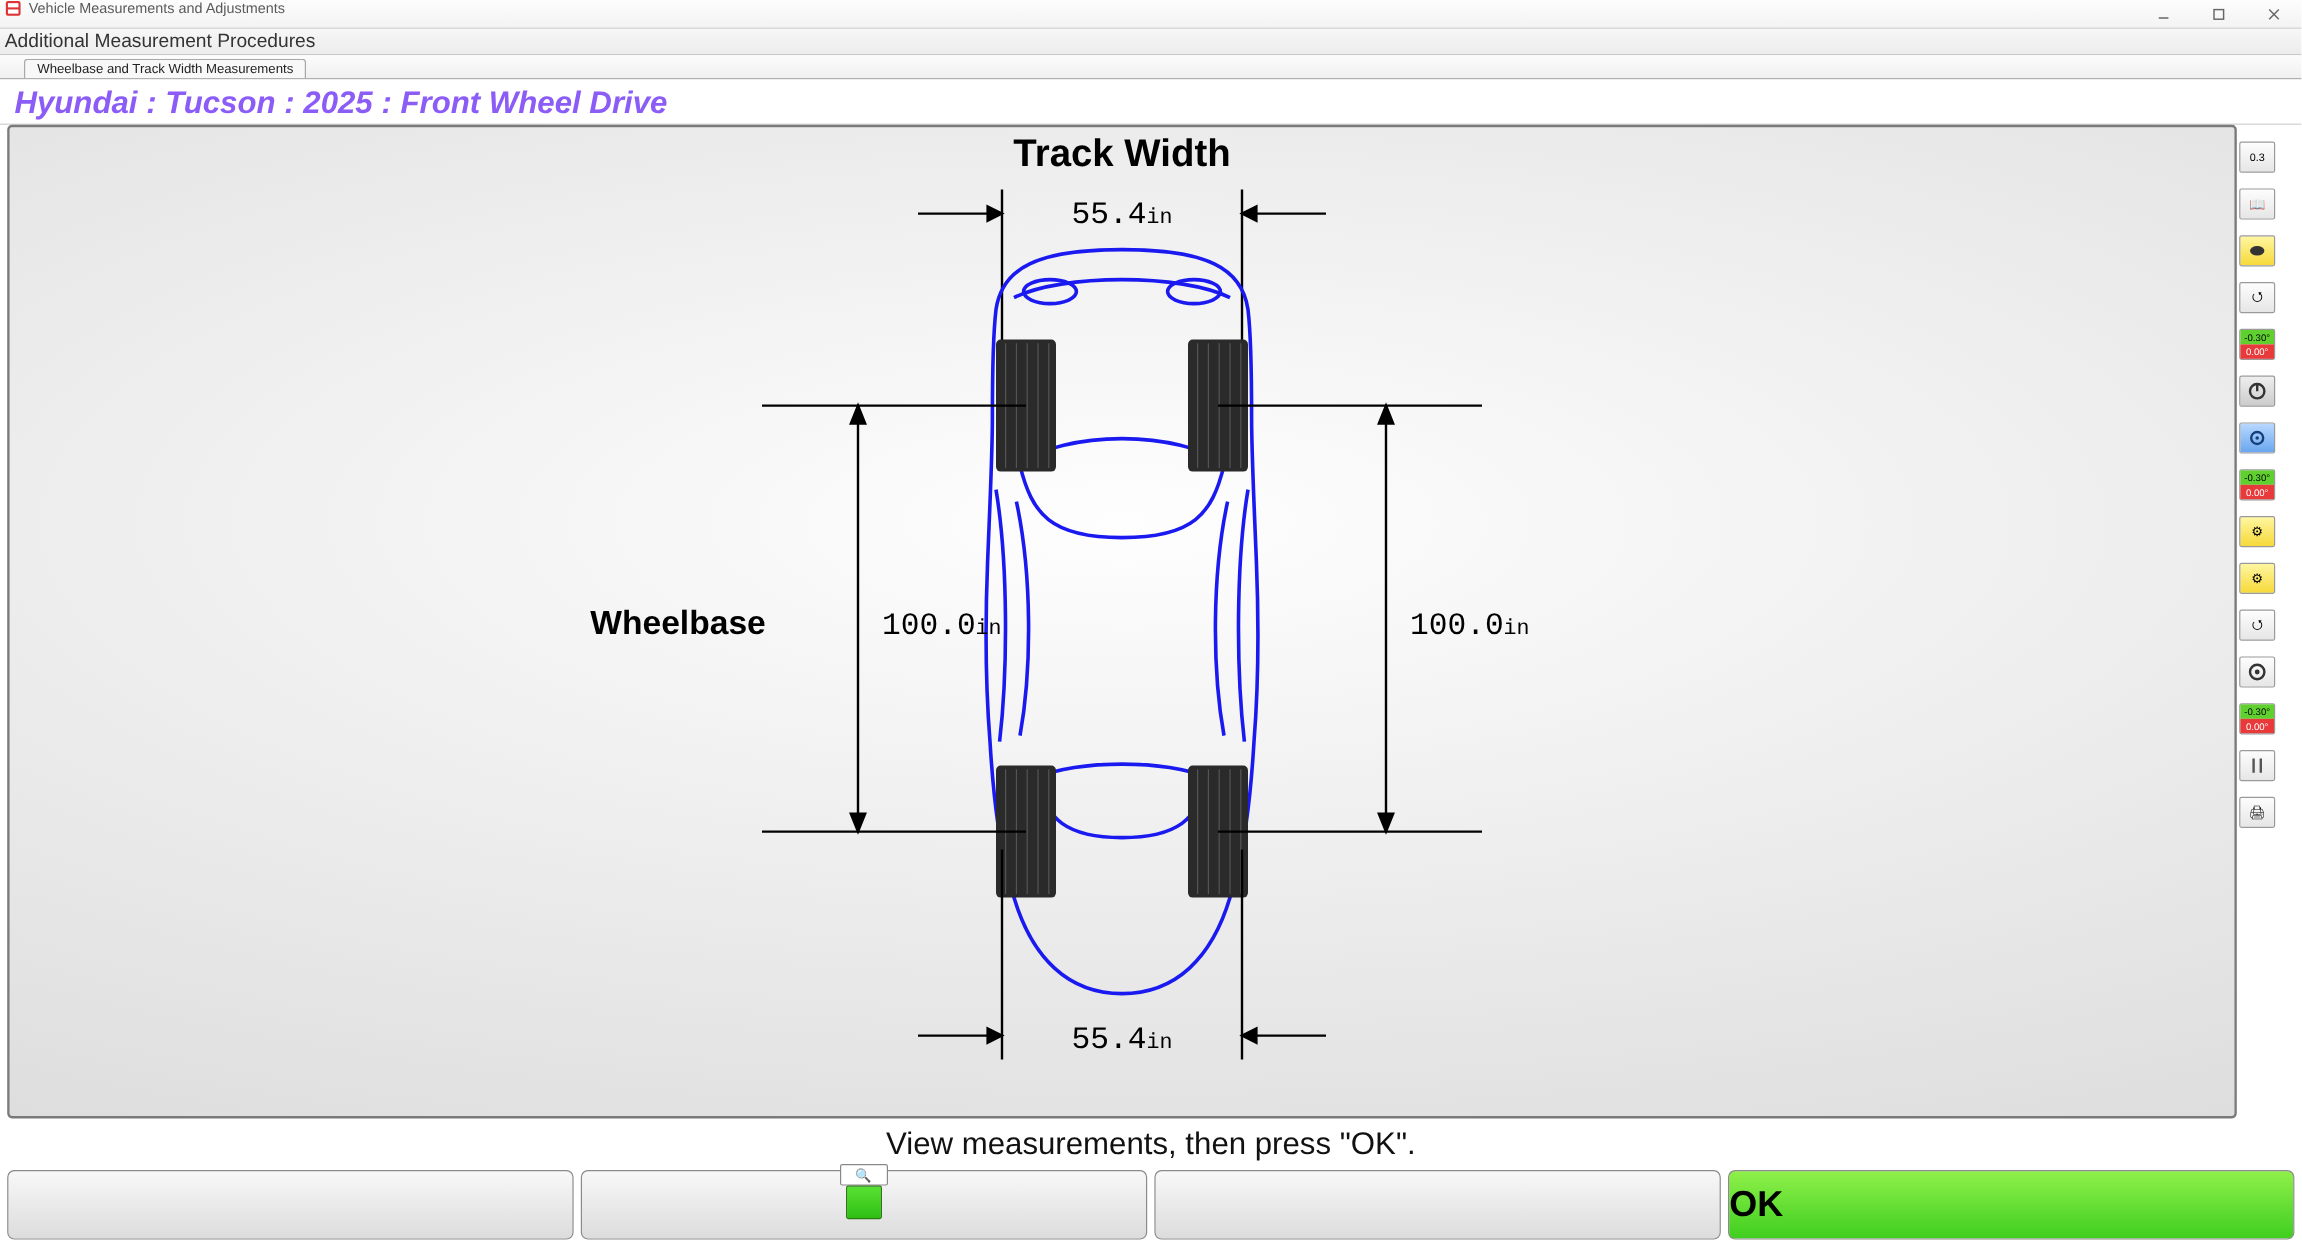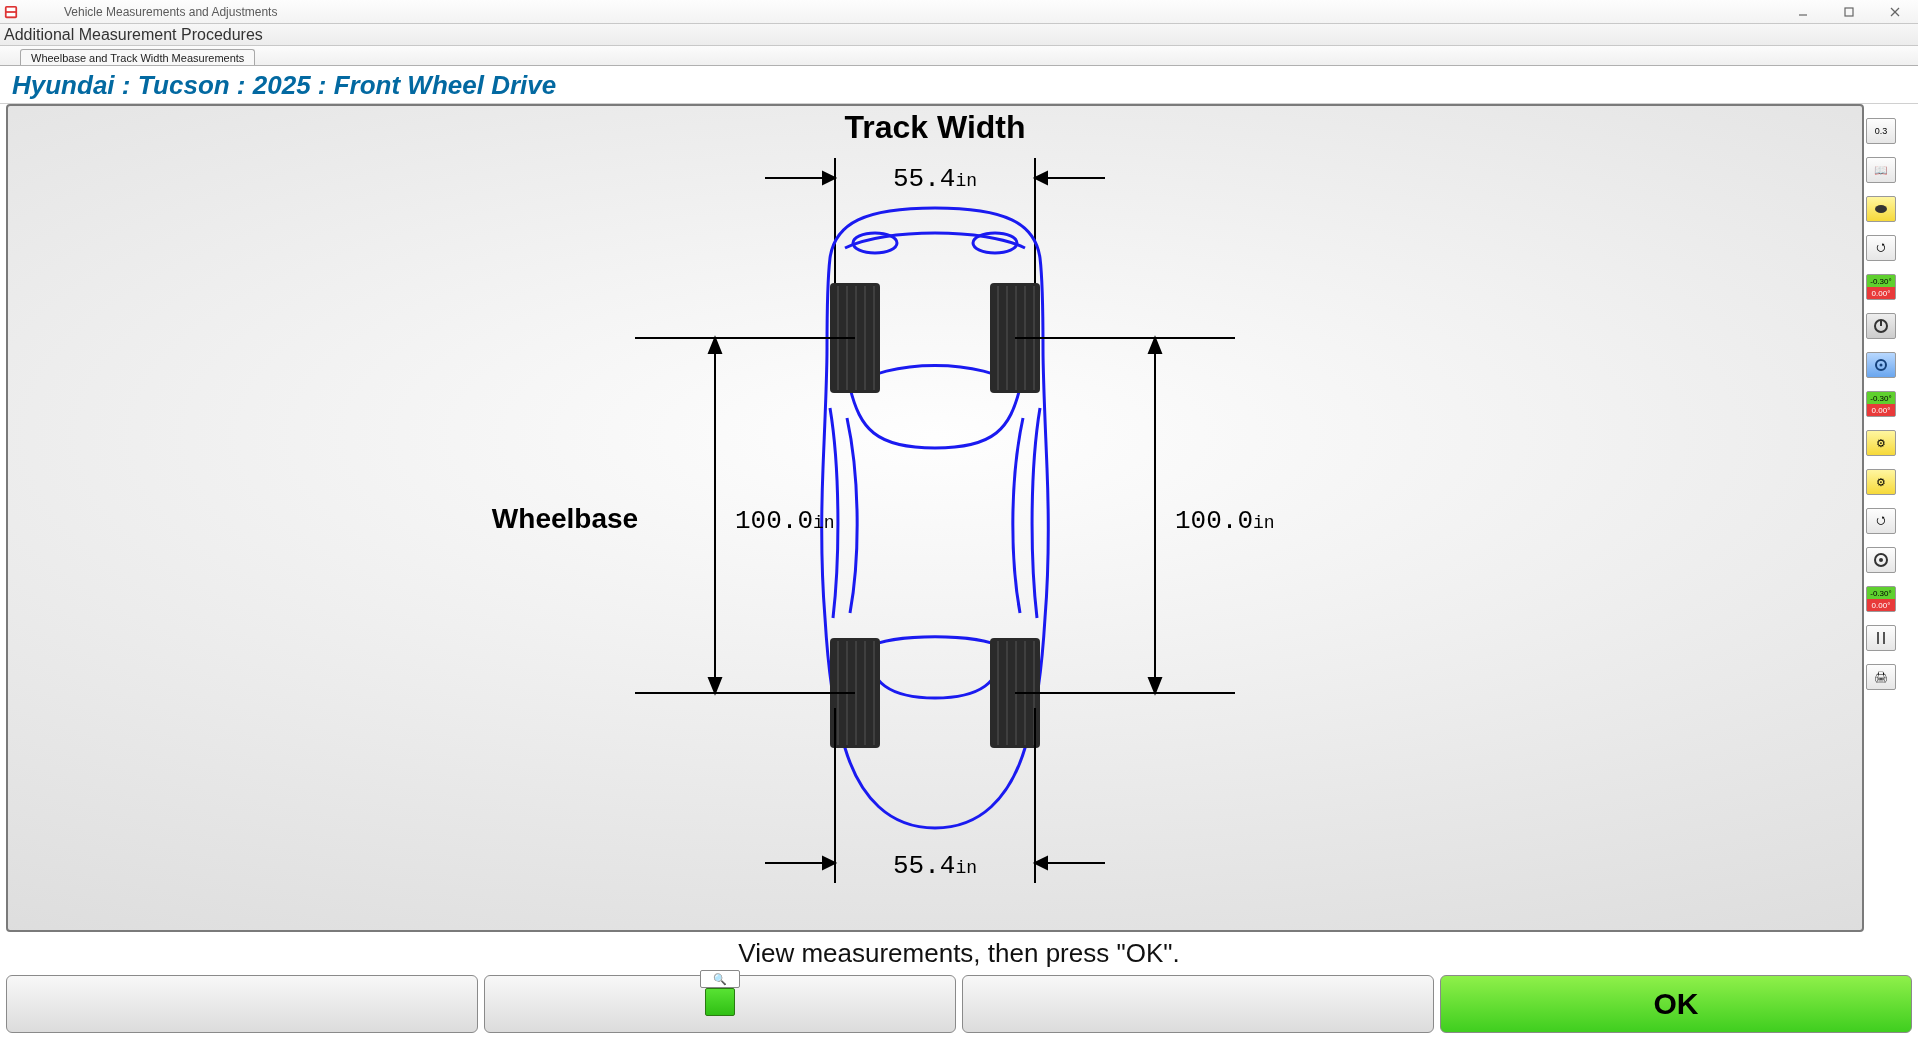--- a/index.html
+++ b/index.html
@@ -10,25 +10,23 @@
   height: 1039px;
   overflow: hidden;
   display: flex;
   flex-direction: column;
 }
 .titlebar {
   height: 24px;
   background: linear-gradient(#fdfdfd,#f3f3f3);
   border-bottom: 1px solid #c8c8c8;
   display: flex;
-  align-items: center;
   padding-left: 4px;
   font-size: 12px;
   color: #5a5a5a;
-  gap: 40px;
 }
 .titlebar .appicon {
   width: 14px; height: 14px;
   margin-right: 6px;
   display: inline-flex;
 }
 .titlebar .winbtns { margin-left: auto; display: flex; }
 .titlebar .winbtns div {
   width: 46px; height: 24px;
   display: flex; align-items: center; justify-content: center;
@@ -59,21 +57,21 @@
   background: #f8f8f8;
   padding: 2px 10px 1px 10px;
   border-radius: 3px 3px 0 0;
   color: #222;
 }
 .vehicle-header {
   padding: 4px 12px 2px 12px;
   font-size: 26px;
   font-weight: bold;
   font-style: italic;
-  color: #0369a1;
+  color: #8b5cf6;
   border-bottom: 1px solid #d0d0d0;
 }
 .workarea {
   flex: 1;
   display: flex;
   padding: 0 20px 4px 6px;
 }
 .canvas-wrap {
   flex: 1;
   border: 2px solid #7a7a7a;
@@ -122,21 +120,21 @@
   display: flex;
   gap: 6px;
   padding: 4px 6px 6px 6px;
   background: #fff;
 }
 .bottombar .bbtn {
   flex: 1;
   border: 1px solid #8a8a8a;
   border-radius: 6px;
   background: linear-gradient(#f8f8f8,#dcdcdc);
-  display: flex; align-items: center; justify-content: center;
+  display: flex; align-items: center; 
   position: relative;
 }
 .bottombar .bbtn.ok {
   background: linear-gradient(#8ff04a,#3fce1f);
   font-size: 30px;
   font-weight: bold;
   color: #000;
 }
 .bbtn .zoom-chip {
   position: absolute;

